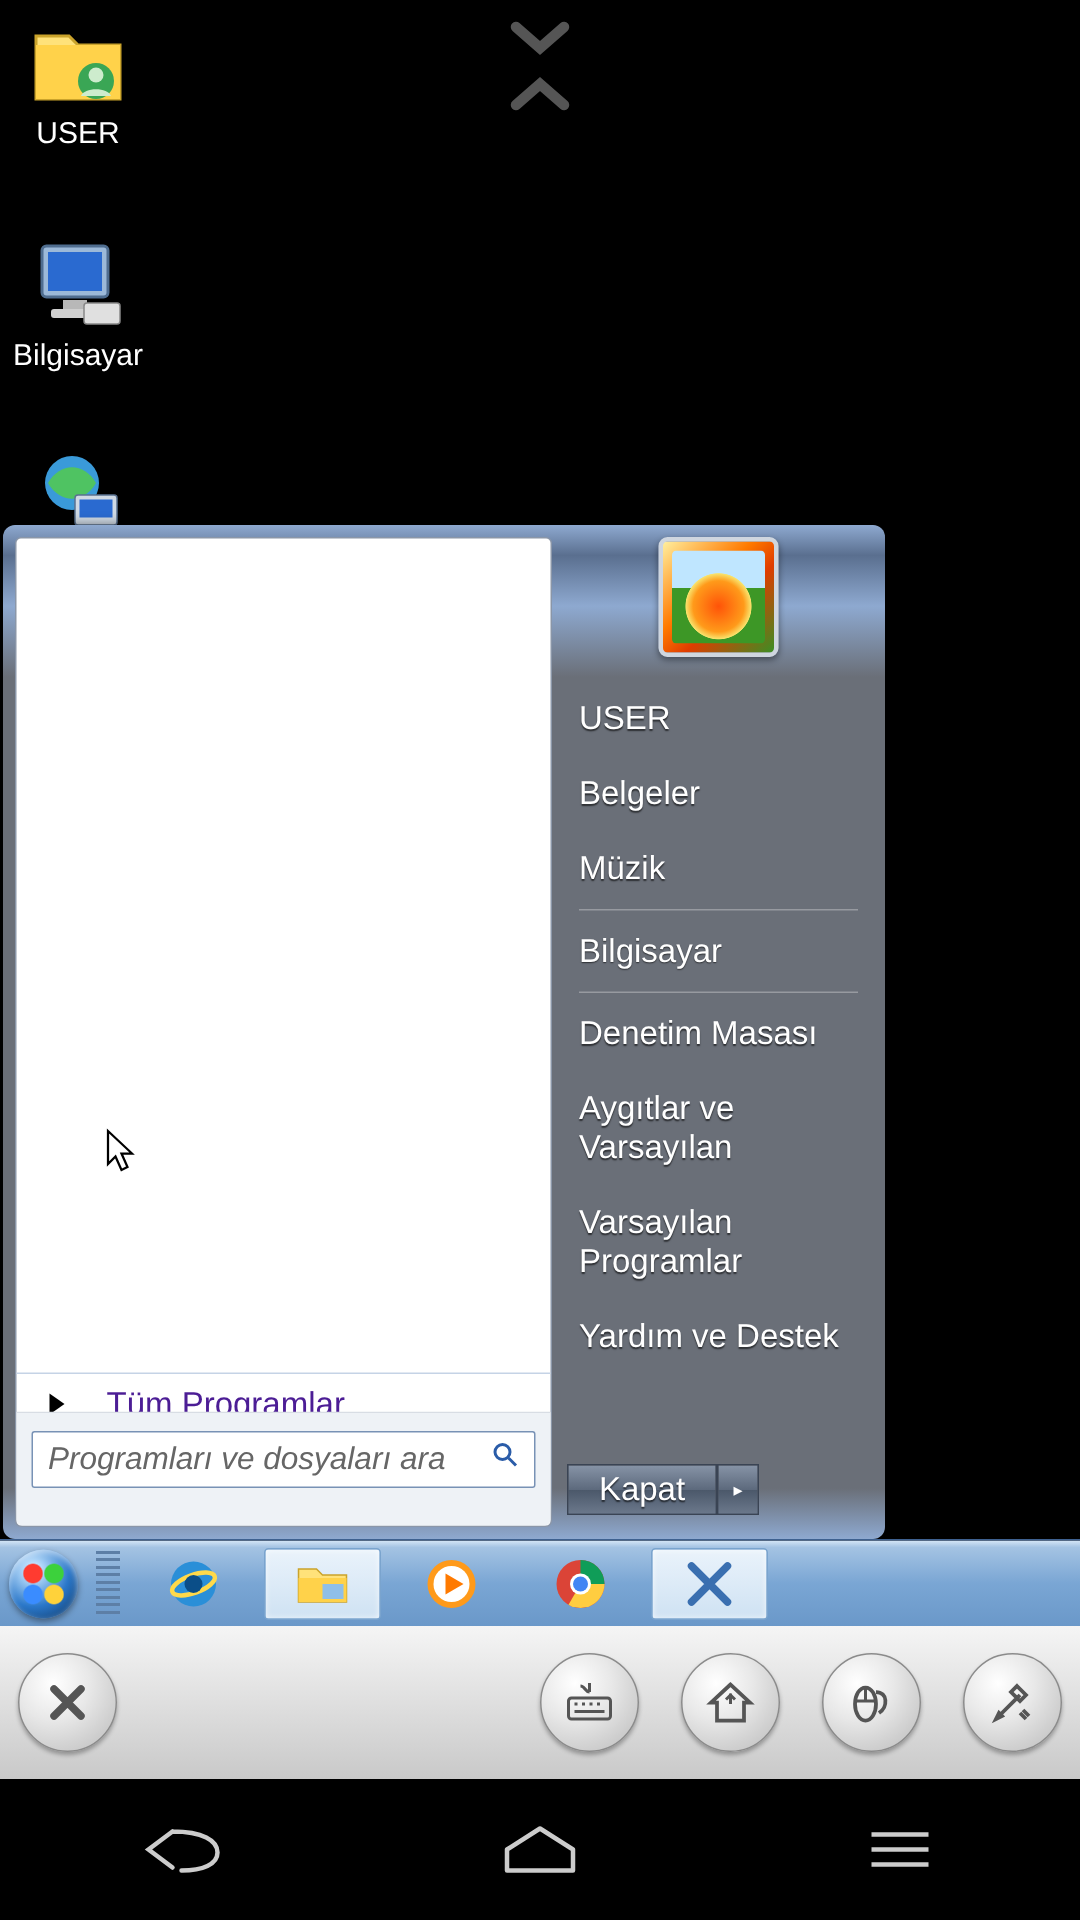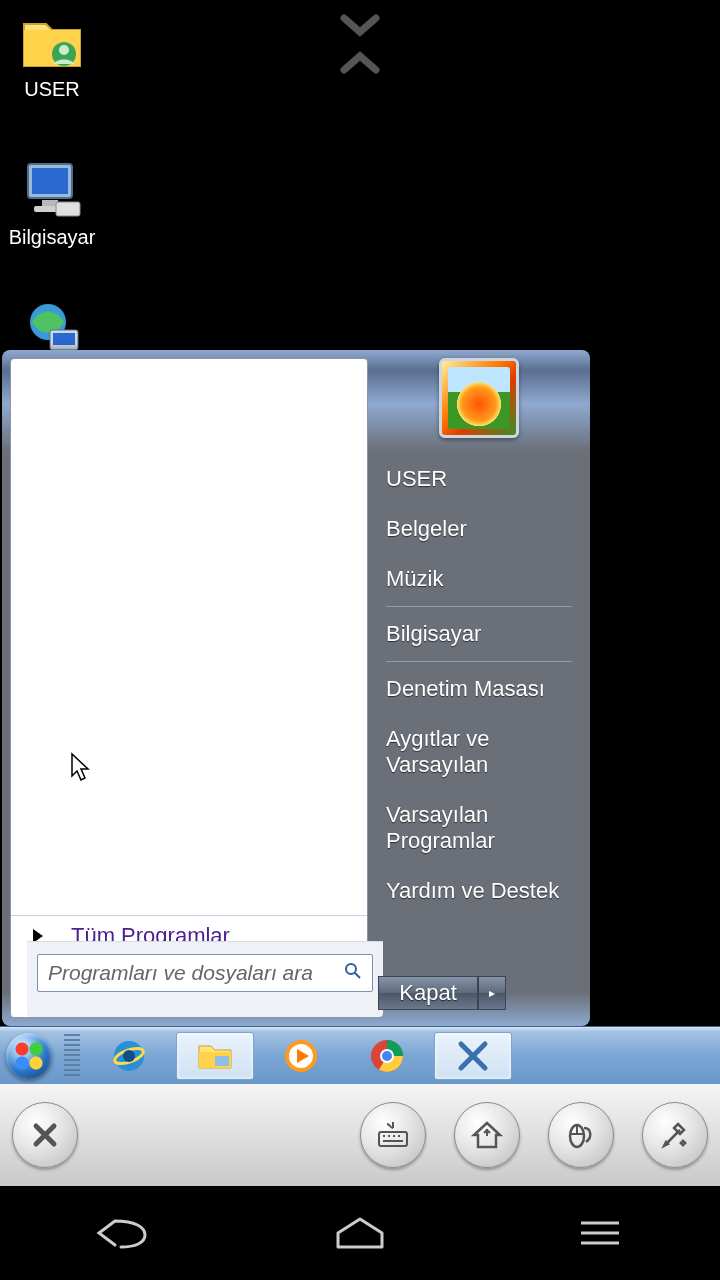--- a/index.html
+++ b/index.html
@@ -15,21 +15,21 @@
 .desktop-icon .ico { width:64px; height:64px; margin:0 auto 4px; }
 .desktop-icon .lbl { text-shadow:1px 1px 2px #000; }
 
 
 .start-menu { position:absolute; left:2px; bottom:254px; width:588px; height:676px; border-radius:8px; padding:4px;
   background:linear-gradient(180deg,#8ea9d0 0,#5a6f8f 3%,#8ea9d0 8%,#6a6f78 15%,#6a6f78 95%,#8ea9d0 100%); box-shadow:0 0 8px rgba(0,0,0,.5); }
 .sm-left { position:absolute; left:8px; top:8px; width:358px; height:660px; background:#fff; border:1px solid #8a96a8; border-radius:4px; }
 .sm-programs { position:absolute; left:0; top:0; width:100%; height:560px; }
 .sm-allprograms { position:absolute; left:0; bottom:62px; width:100%; height:40px; border-top:1px solid #c5d3e6; display:flex; align-items:center; padding-left:22px; font-size:22px; color:#4c1d95; cursor:pointer; }
 .sm-allprograms .tri { width:0; height:0; border-top:7px solid transparent; border-bottom:7px solid transparent; border-left:10px solid #000; margin-right:28px; }
-.sm-search-wrap { position:absolute; left:16px; bottom:0; width:100%; height:76px; background:#eef2f6; border-top:1px solid #d8dde4; padding:12px 10px; border-radius:0 0 4px 4px; }
+.sm-search-wrap { position:absolute; left:0; bottom:0; width:100%; height:76px; background:#eef2f6; border-top:1px solid #d8dde4; padding:12px 10px; border-radius:0 0 4px 4px; }
 .sm-search { width:100%; height:38px; border:1px solid #7892b5; border-radius:2px; background:#fff; display:flex; align-items:center; padding:0 10px; font-style:italic; color:#666; font-size:21px; }
 .sm-search .mag { margin-left:auto; color:#2a5ca8; font-style:normal; }
 
 .sm-right { position:absolute; left:372px; top:0; width:210px; height:670px; }
 .sm-avatar { width:80px; height:80px; margin:8px auto 16px; border:3px solid #cfd6df; border-radius:6px; background:linear-gradient(135deg,#ffef9e 0%,#ff7a00 40%,#e03c00 60%,#3a8f24 100%); box-shadow:0 2px 4px rgba(0,0,0,.4); position:relative; }
 .sm-avatar::after { content:""; position:absolute; left:6px; top:6px; right:6px; bottom:6px; border-radius:3px; background:radial-gradient(circle at 50% 60%,#ff5308 0%,#ff9a1a 35%,#f9e26b 45%,transparent 46%),linear-gradient(180deg,#bfe6ff 0%,#bfe6ff 40%,#3d9726 40%,#3d9726 100%); }
 .sm-item { padding:12px 12px; font-size:22px; color:#fff; cursor:pointer; text-shadow:0 1px 1px rgba(0,0,0,.6); }
 .sm-divider { height:1px; background:rgba(255,255,255,.3); margin:2px 12px; }
 .sm-shutdown { position:absolute; left:376px; bottom:16px; width:128px; height:34px; display:flex; }
 .sm-shutdown .kapat-btn { flex:1; background:linear-gradient(180deg,#8693a6 0,#5d6a7d 50%,#4a5769 50%,#6b788b 100%); border:1px solid #3a4454; color:#fff; font-size:22px; display:flex; align-items:center; justify-content:center; cursor:pointer; text-shadow:0 1px 1px rgba(0,0,0,.6); }

